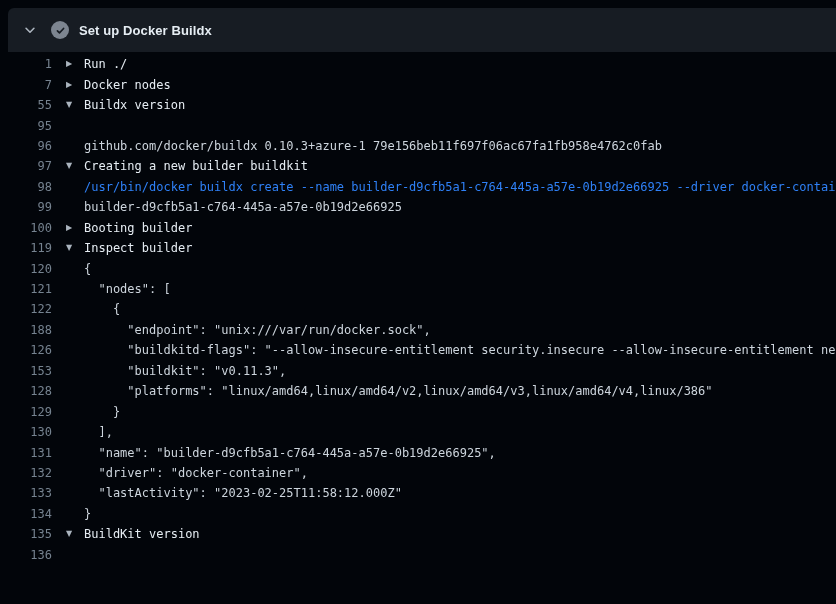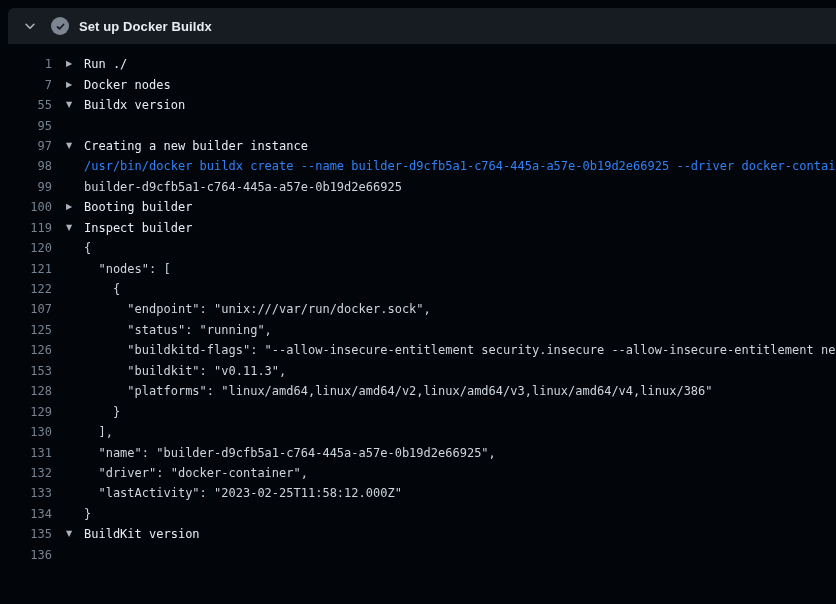--- a/index.html
+++ b/index.html
@@ -5,21 +5,21 @@
   :root{
     --page-bg:#02050a; --header-bg:#171c23; --title-text:#e6edf3;
     --num:#768390; --out:#cdd5dd; --grp:#e6edf3; --cmd:#2f81f7; --marker:#aab4be;
     --icon-circle:#7d8590; --icon-check:#171c23; --chevron:#adb6c0;
   }
   *{box-sizing:border-box;margin:0;padding:0}
   html,body{width:836px;height:604px;overflow:hidden}
   body{background:var(--page-bg);font-family:"Liberation Sans",sans-serif;position:relative}
 
   .step-header{
-    position:absolute;top:8px;left:8px;right:0;height:36px;
+    position:absolute;top:8px;left:8px;right:0;height:44px;
     background:var(--header-bg);border-radius:6px 0 0 0;
     display:flex;align-items:center;padding-left:10px;cursor:pointer;
   }
   .chevron-wrap{width:24px;height:24px;display:flex;align-items:center;justify-content:center}
   .check-circle{
     width:18px;height:18px;border-radius:50%;background:var(--icon-circle);
     display:flex;align-items:center;justify-content:center;margin-left:9px;flex:none;
   }
   .step-title{color:var(--title-text);font-size:13px;font-weight:600;margin-left:10px;letter-spacing:.1px}
 
@@ -76,24 +76,29 @@
   </div>
       <div class="log-line type-group">
     <span class="line-number">55</span>
     <span class="marker">▼</span>
     <span class="log-text">Buildx version</span>
   </div>
       <div class="log-line type-command">
     <span class="line-number">95</span>
     <span class="marker"></span>
   </div>
+      <div class="log-line type-output">
+    <span class="line-number">96</span>
+    <span class="marker"></span>
+    <span class="log-text">github.com/docker/buildx 0.10.3+azure-1 79e156beb11f697f06ac67fa1fb958e4762c0fab</span>
+  </div>
       <div class="log-line type-group">
     <span class="line-number">97</span>
     <span class="marker">▼</span>
-    <span class="log-text">Creating a new builder instance</span>
+    <span class="log-text">Creating a new builder buildkit</span>
   </div>
       <div class="log-line type-command">
     <span class="line-number">98</span>
     <span class="marker"></span>
     <span class="log-text">/usr/bin/docker buildx create --name builder-d9cfb5a1-c764-445a-a57e-0b19d2e66925 --driver docker-container</span>
   </div>
       <div class="log-line type-output">
     <span class="line-number">99</span>
     <span class="marker"></span>
     <span class="log-text">builder-d9cfb5a1-c764-445a-a57e-0b19d2e66925</span>
@@ -117,28 +122,23 @@
     <span class="line-number">121</span>
     <span class="marker"></span>
     <span class="log-text">  "nodes": [</span>
   </div>
       <div class="log-line type-output">
     <span class="line-number">122</span>
     <span class="marker"></span>
     <span class="log-text">    {</span>
   </div>
       <div class="log-line type-output">
-    <span class="line-number">107</span>
+    <span class="line-number">188</span>
     <span class="marker"></span>
     <span class="log-text">      "endpoint": "unix:///var/run/docker.sock",</span>
-  </div>
-      <div class="log-line type-output">
-    <span class="line-number">125</span>
-    <span class="marker"></span>
-    <span class="log-text">      "status": "running",</span>
   </div>
       <div class="log-line type-output">
     <span class="line-number">126</span>
     <span class="marker"></span>
     <span class="log-text">      "buildkitd-flags": "--allow-insecure-entitlement security.insecure --allow-insecure-entitlement network.host",</span>
   </div>
       <div class="log-line type-output">
     <span class="line-number">153</span>
     <span class="marker"></span>
     <span class="log-text">      "buildkit": "v0.11.3",</span>

